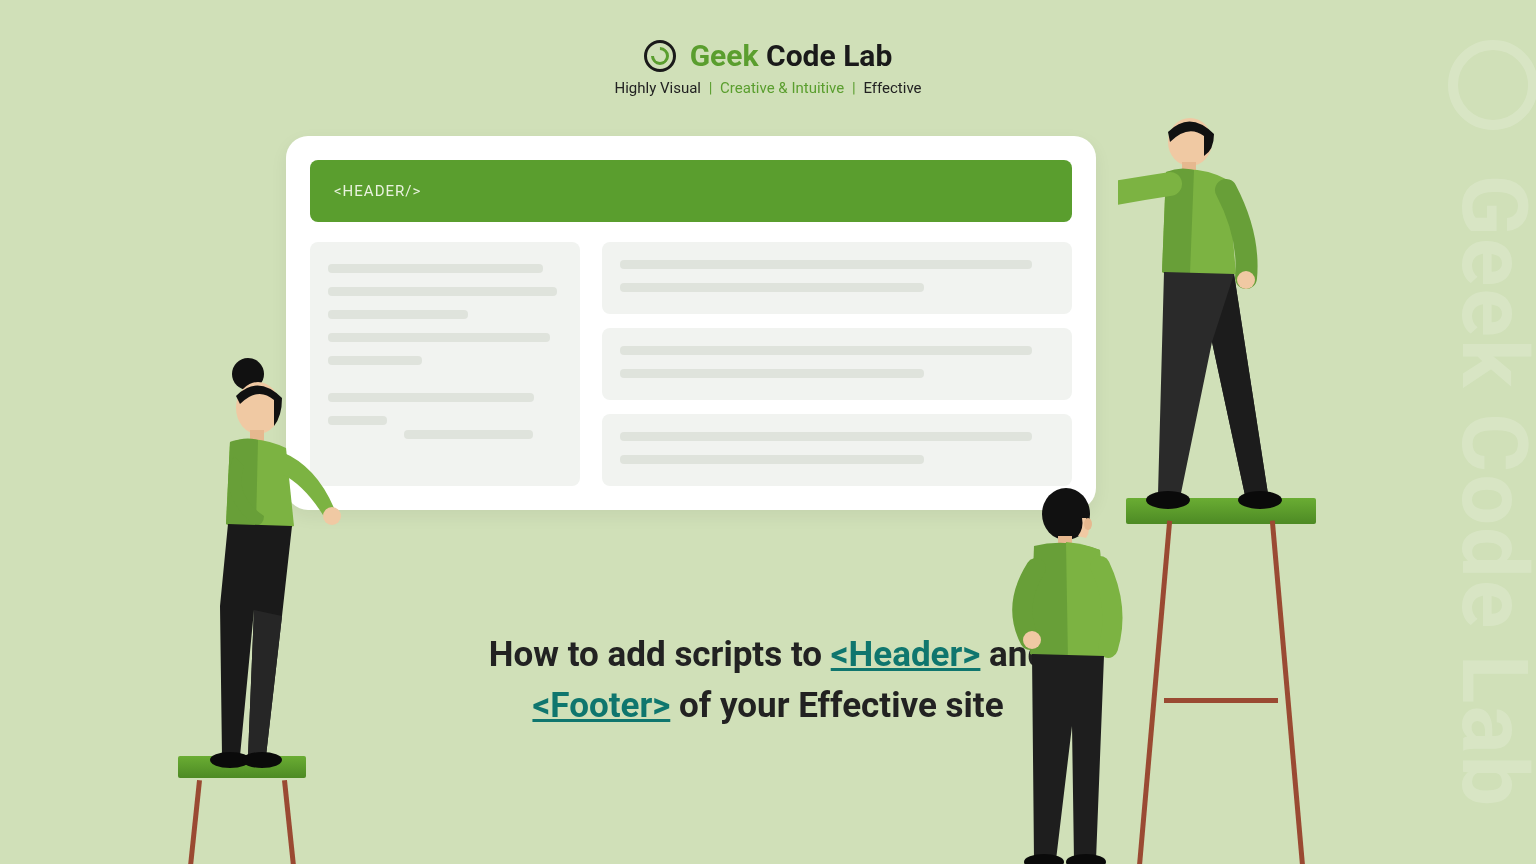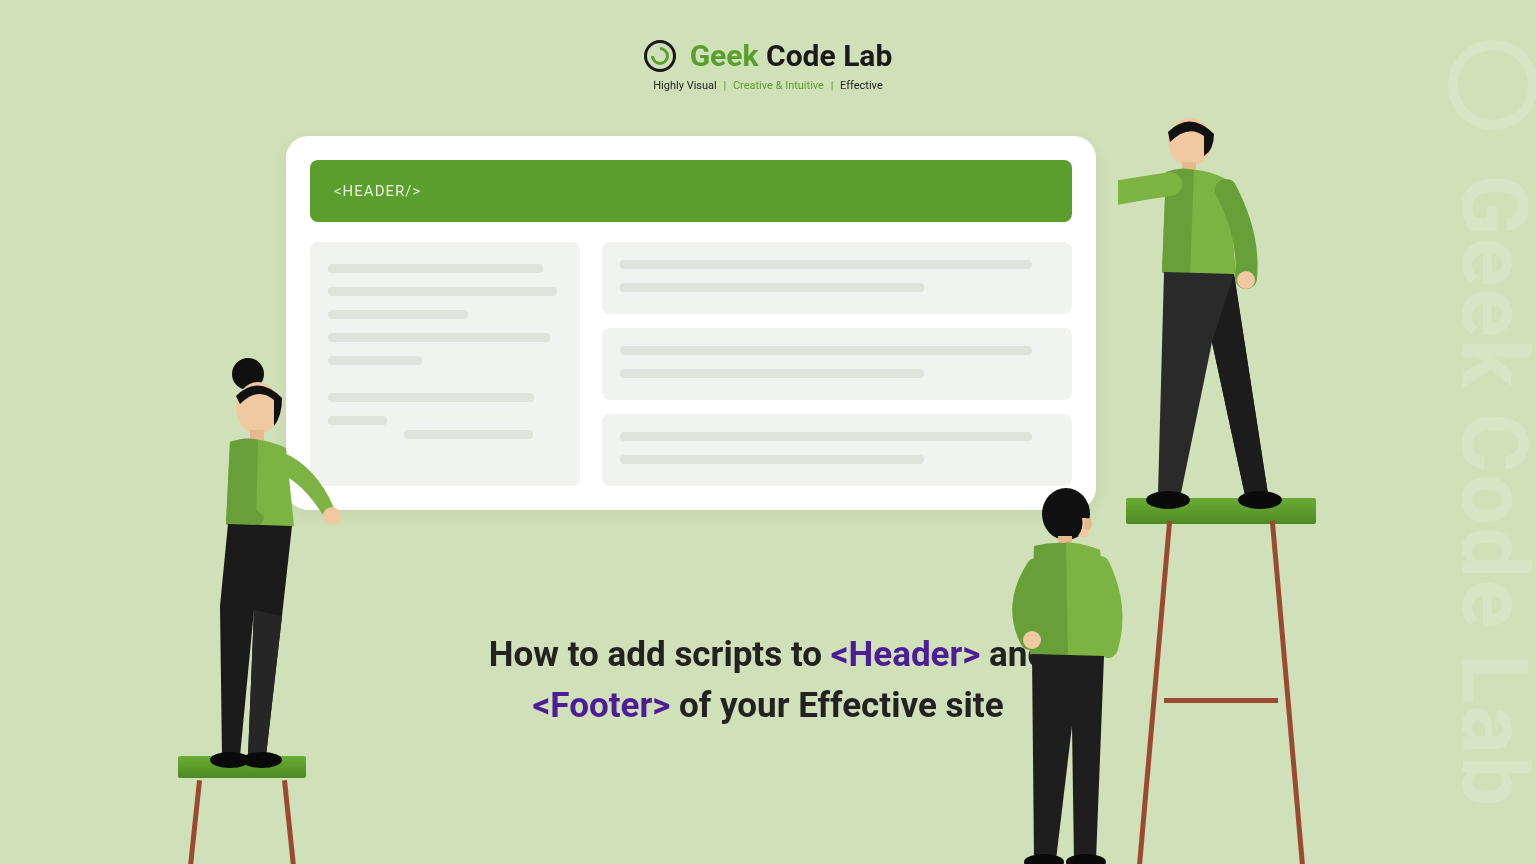--- a/index.html
+++ b/index.html
@@ -64,21 +64,21 @@
     transform: rotate(-45deg);
   }
   .brand-name {
     font-size: 30px;
     font-weight: 700;
     color: #1a1a1a;
   }
   .brand-name .green { color: #5a9e2e; }
   .tagline {
     margin-top: 6px;
-    font-size: 11px;
+    font-size: 15px;
     color: #222;
   }
   .tagline .sep { color: #5a9e2e; margin: 0 4px; }
   .tagline .highlight { color: #5a9e2e; }
 
   
   .card {
     position: absolute;
     left: 286px;
     top: 136px;
@@ -132,21 +132,21 @@
   .headline {
     position: absolute;
     left: 0; right: 0;
     top: 630px;
     text-align: center;
     font-size: 35px;
     font-weight: 700;
     color: #222;
     line-height: 1.45;
   }
-  .headline .green { color: #4c1d95; }
+  .headline .green { color: #0f766e; text-decoration: underline; }
 
   
   .person {
     position: absolute;
     pointer-events: none;
   }
   .stool {
     position: absolute;
     pointer-events: none;
   }

